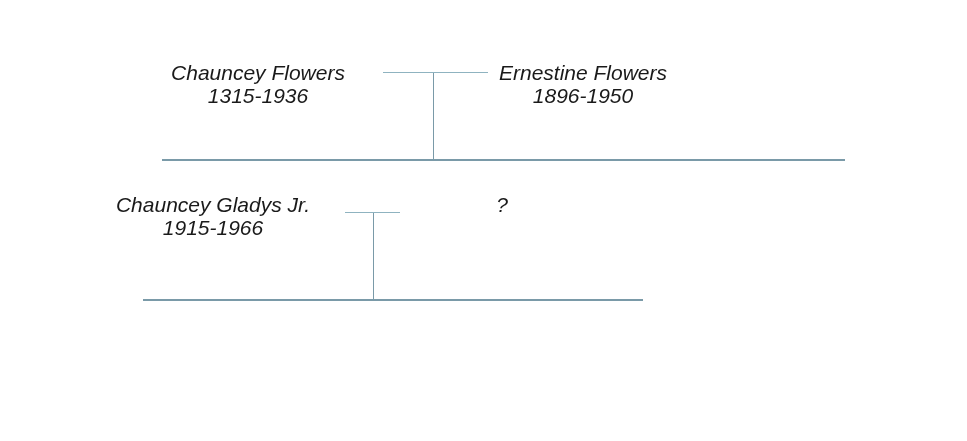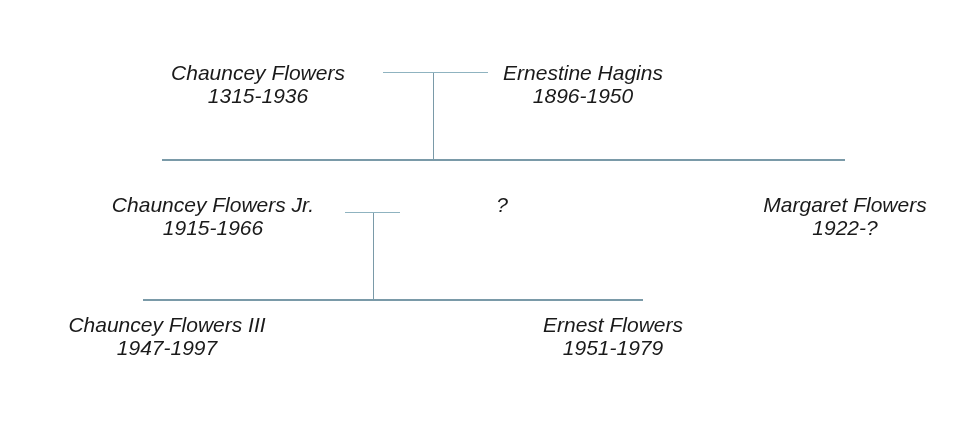--- a/index.html
+++ b/index.html
@@ -34,49 +34,37 @@
 <body>
 
 <div class="canvas" style="--line-color: #7a9aa8; --line-color-light: #8fb3c0; --text-color: #1a1a1a;">
 
   <div class="person" style="left:258px;top:61px">
     <div>Chauncey Flowers</div>
     <div>1315-1936</div>
   </div>
 
   <div class="person" style="left:583px;top:61px">
-    <div>Ernestine Hagins</div>
+    <div>Ernestine Flowers</div>
     <div>1896-1950</div>
   </div>
 
   <div class="line couple" style="left:383px;top:72px;width:105px"></div>
   <div class="line vert" style="left:433px;top:73px;height:87px"></div>
   <div class="line sibling" style="left:162px;top:159px;width:683px"></div>
 
   <div class="person" style="left:213px;top:193px">
-    <div>Chauncey Flowers Jr.</div>
+    <div>Chauncey Gladys Jr.</div>
     <div>1915-1966</div>
   </div>
 
   <div class="person" style="left:502px;top:193px">
     <div>?</div>
   </div>
 
-  <div class="person" style="left:845px;top:193px">
-    <div>Margaret Flowers</div>
-    <div>1922-?</div>
-  </div>
 
   <div class="line couple" style="left:345px;top:212px;width:55px"></div>
   <div class="line vert" style="left:373px;top:213px;height:87px"></div>
   <div class="line sibling" style="left:143px;top:299px;width:500px"></div>
 
-  <div class="person" style="left:167px;top:313px">
-    <div>Chauncey Flowers III</div>
-    <div>1947-1997</div>
-  </div>
 
-  <div class="person" style="left:613px;top:313px">
-    <div>Ernest Flowers</div>
-    <div>1951-1979</div>
-  </div>
 
 </div>
 
 </body></html>

